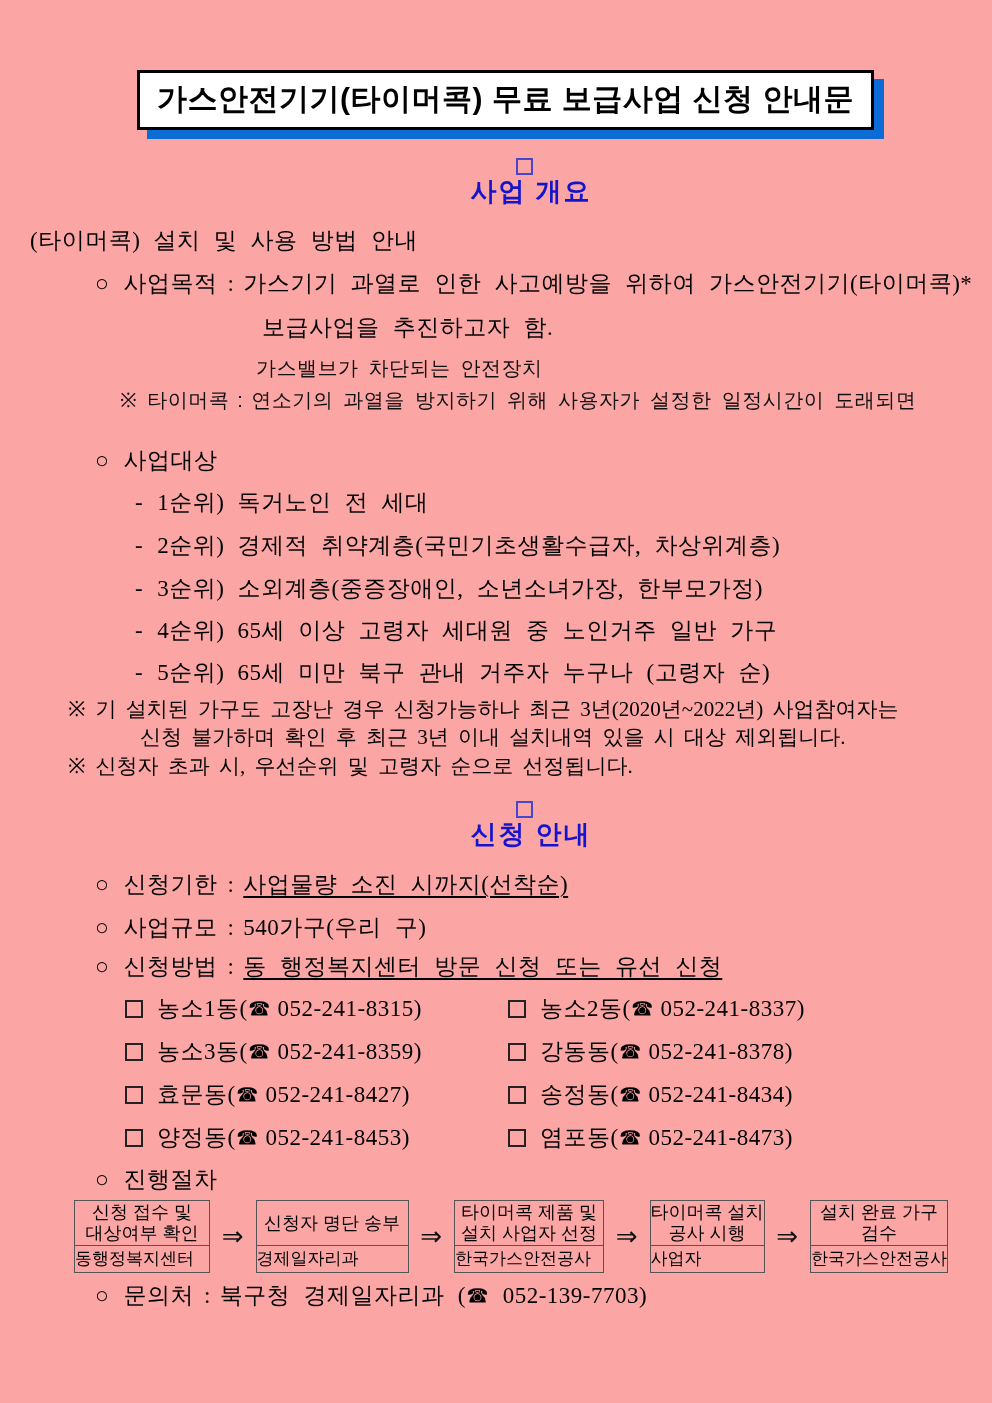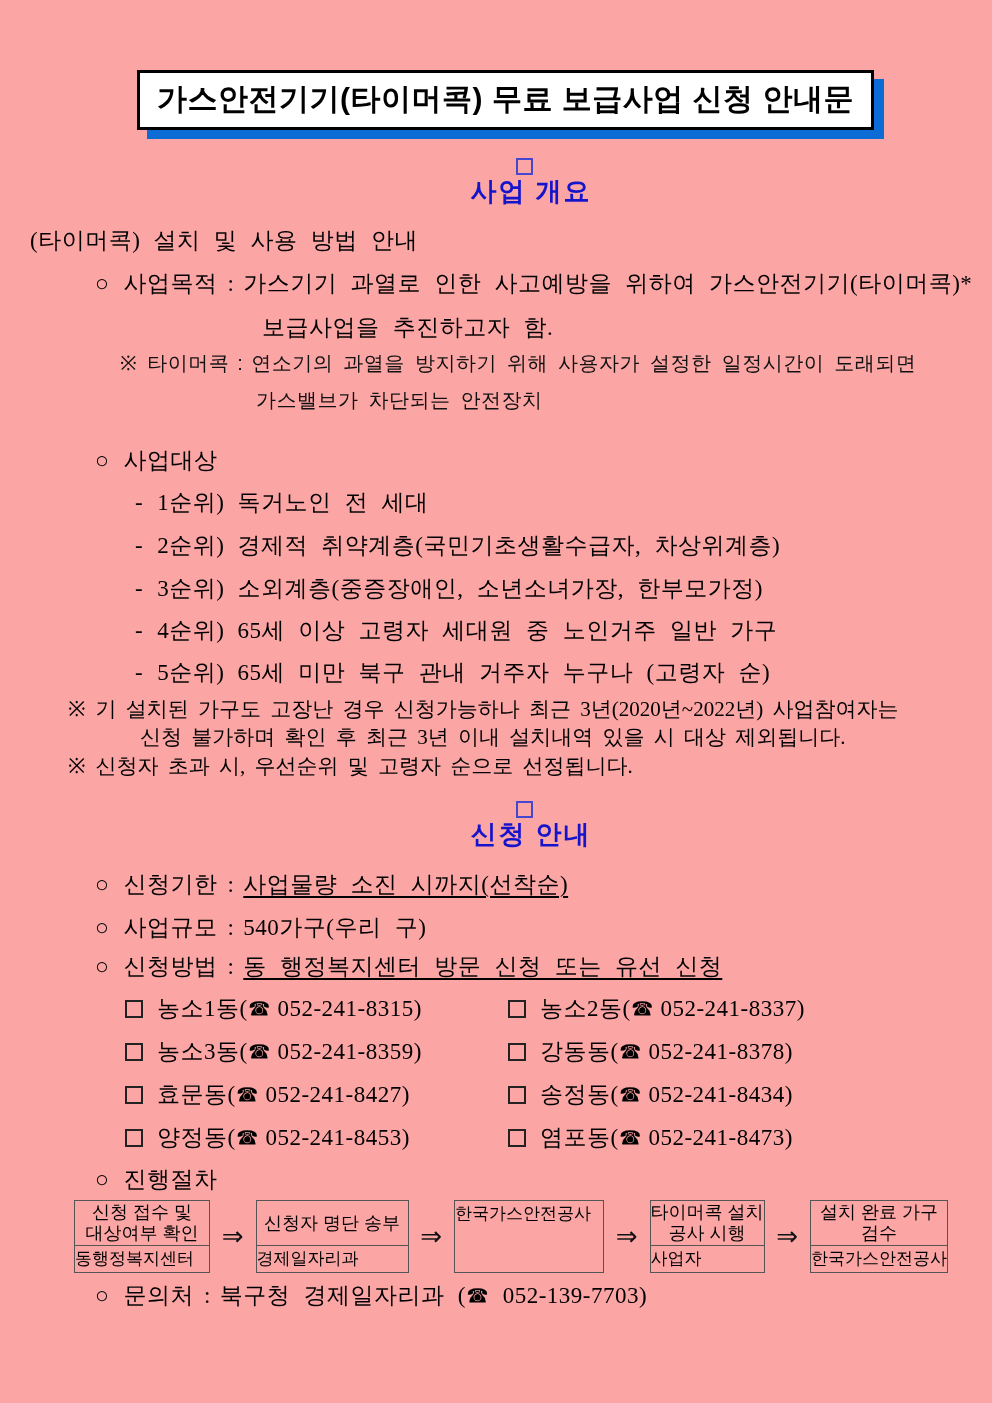--- a/index.html
+++ b/index.html
@@ -181,25 +181,25 @@
     <span>(타이머콕) 설치 및 사용 방법 안내</span>
   </div>
 
   <div class="line item-line mt13">
     <span class="o-marker">○</span><span class="lbl">사업목적</span><span class="colon">:</span><span>가스기기 과열로 인한 사고예방을 위하여 가스안전기기(타이머콕)*</span>
   </div>
   <div class="line cont-line mt14">
     <span>보급사업을 추진하고자 함.</span>
   </div>
 
+  <div class="gnote gnote-cont mt13">
+    <span>가스밸브가 차단되는 안전장치</span>
+  </div>
   <div class="gnote mt8">
     <span class="note-marker">※</span><span>타이머콕</span><span class="colon">:</span><span>연소기의 과열을 방지하기 위해 사용자가 설정한 일정시간이 도래되면</span>
-  </div>
-  <div class="gnote gnote-cont mt13">
-    <span>가스밸브가 차단되는 안전장치</span>
   </div>
 
   <div class="line item-line mt34">
     <span class="o-marker">○</span><span class="lbl">사업대상</span>
   </div>
 
   <div class="line target-line mt12">
     <span class="dash-marker">-</span><span>1순위) 독거노인 전 세대</span>
   </div>
   <div class="line target-line mt13">
@@ -290,20 +290,24 @@
     <div class="arrow">⇒</div>
     <div class="step">
       <div class="step-desc">
         <span>신청자 명단 송부</span>
         <span></span>
       </div>
       <div class="step-agency">경제일자리과</div>
     </div>
     <div class="arrow">⇒</div>
     <div class="step">
+      <div class="step-desc">
+        <span>타이머콕 제품 및</span>
+        <span>설치 사업자 선정</span>
+      </div>
       <div class="step-agency">한국가스안전공사</div>
     </div>
     <div class="arrow">⇒</div>
     <div class="step">
       <div class="step-desc">
         <span>타이머콕 설치</span>
         <span>공사 시행</span>
       </div>
       <div class="step-agency">사업자</div>
     </div>

